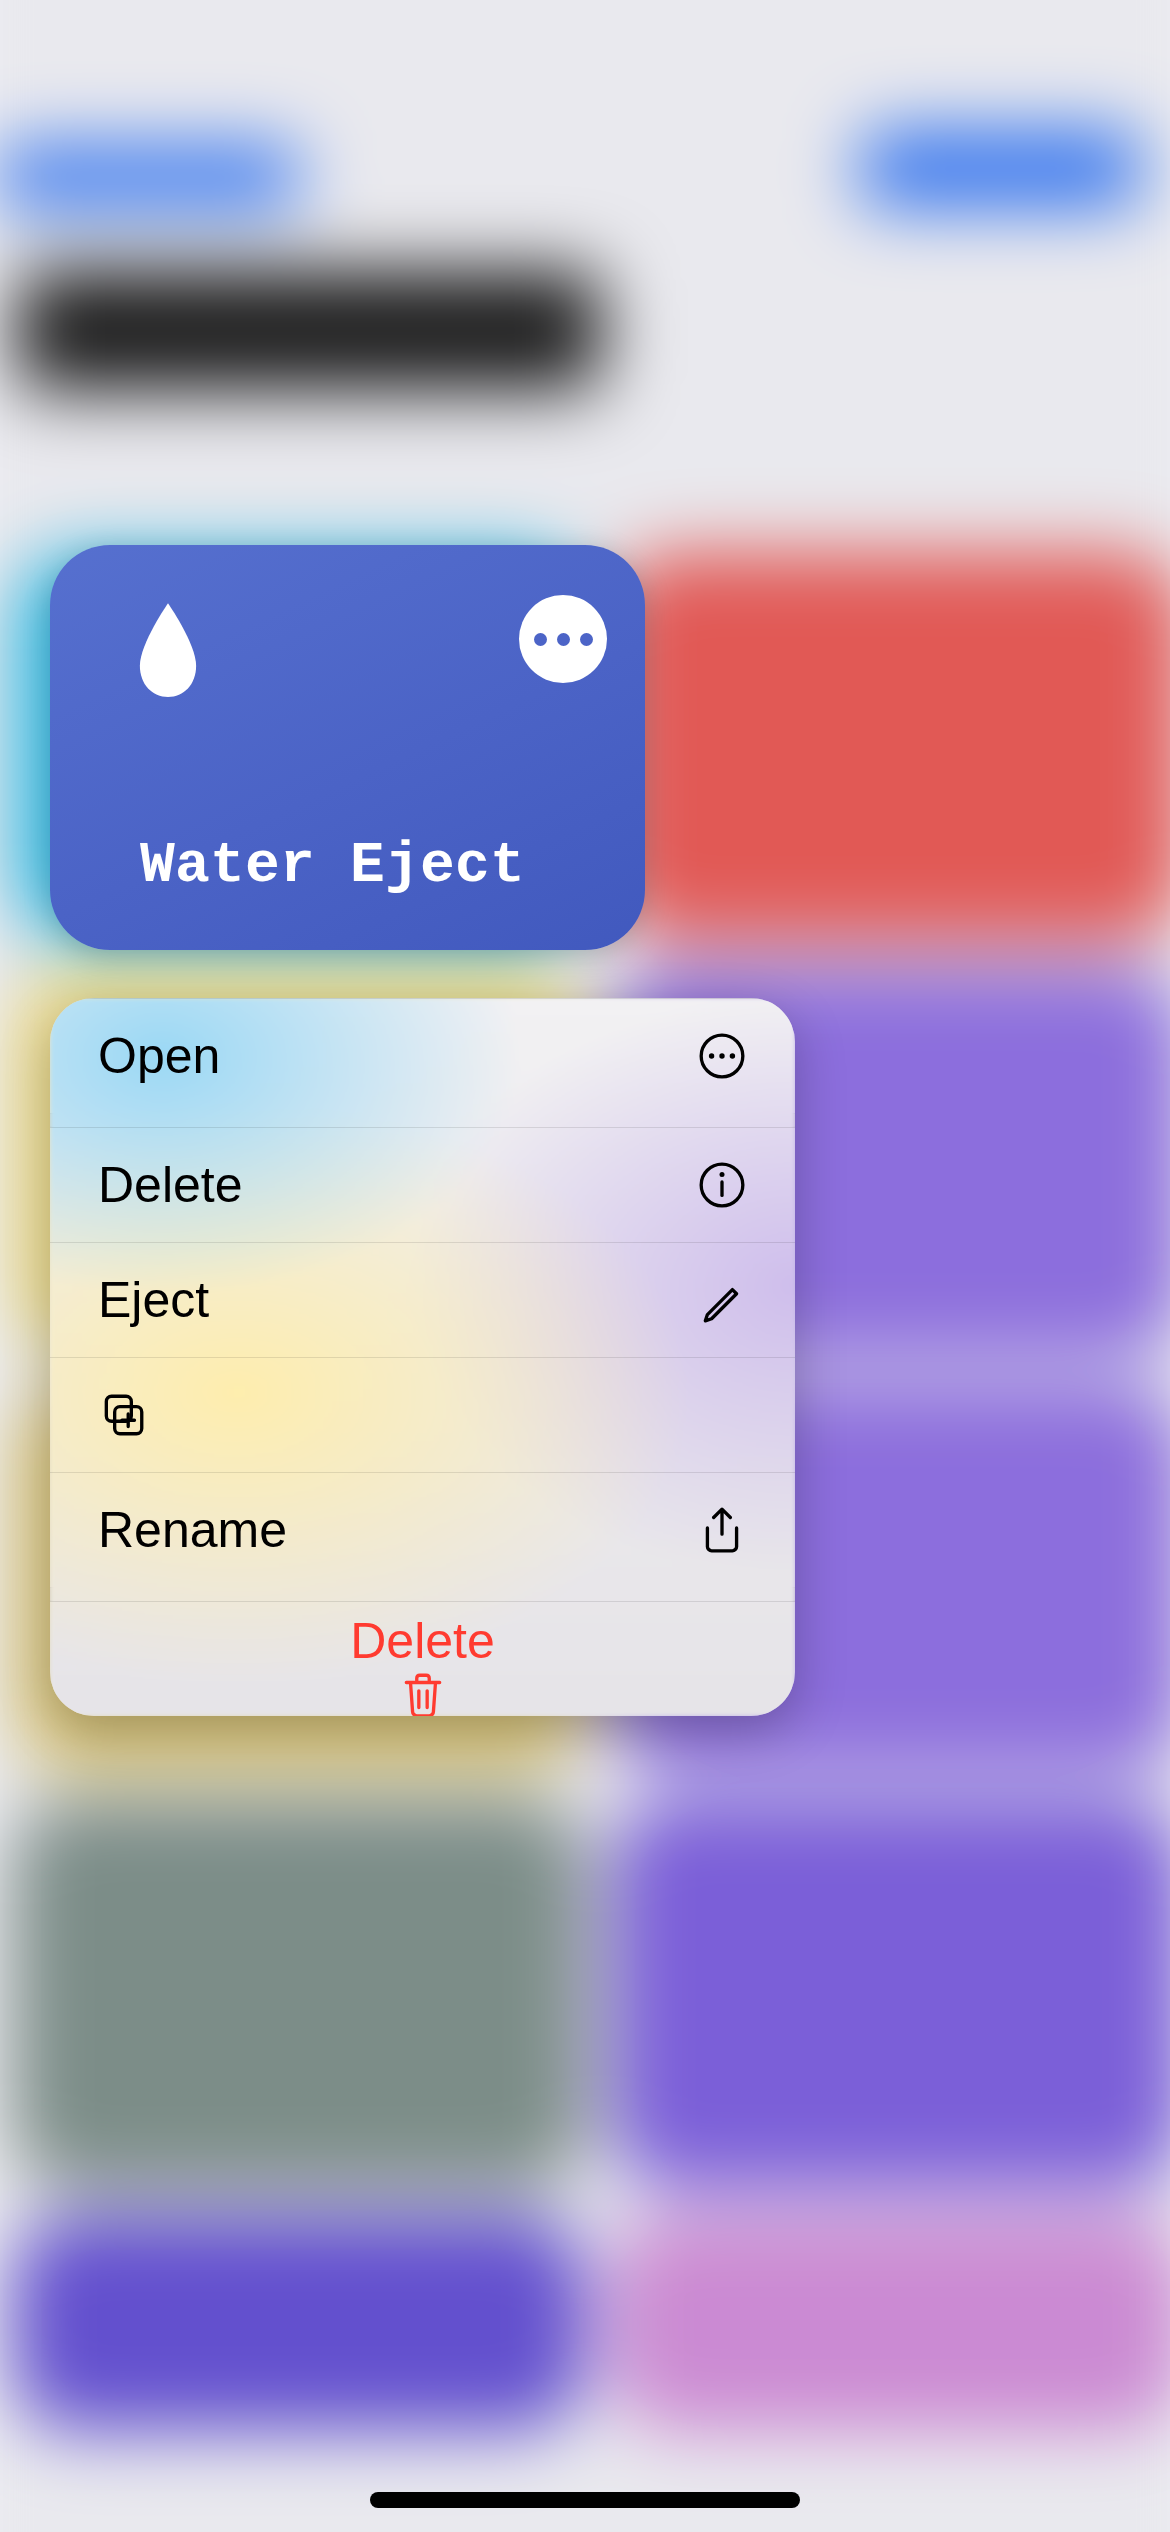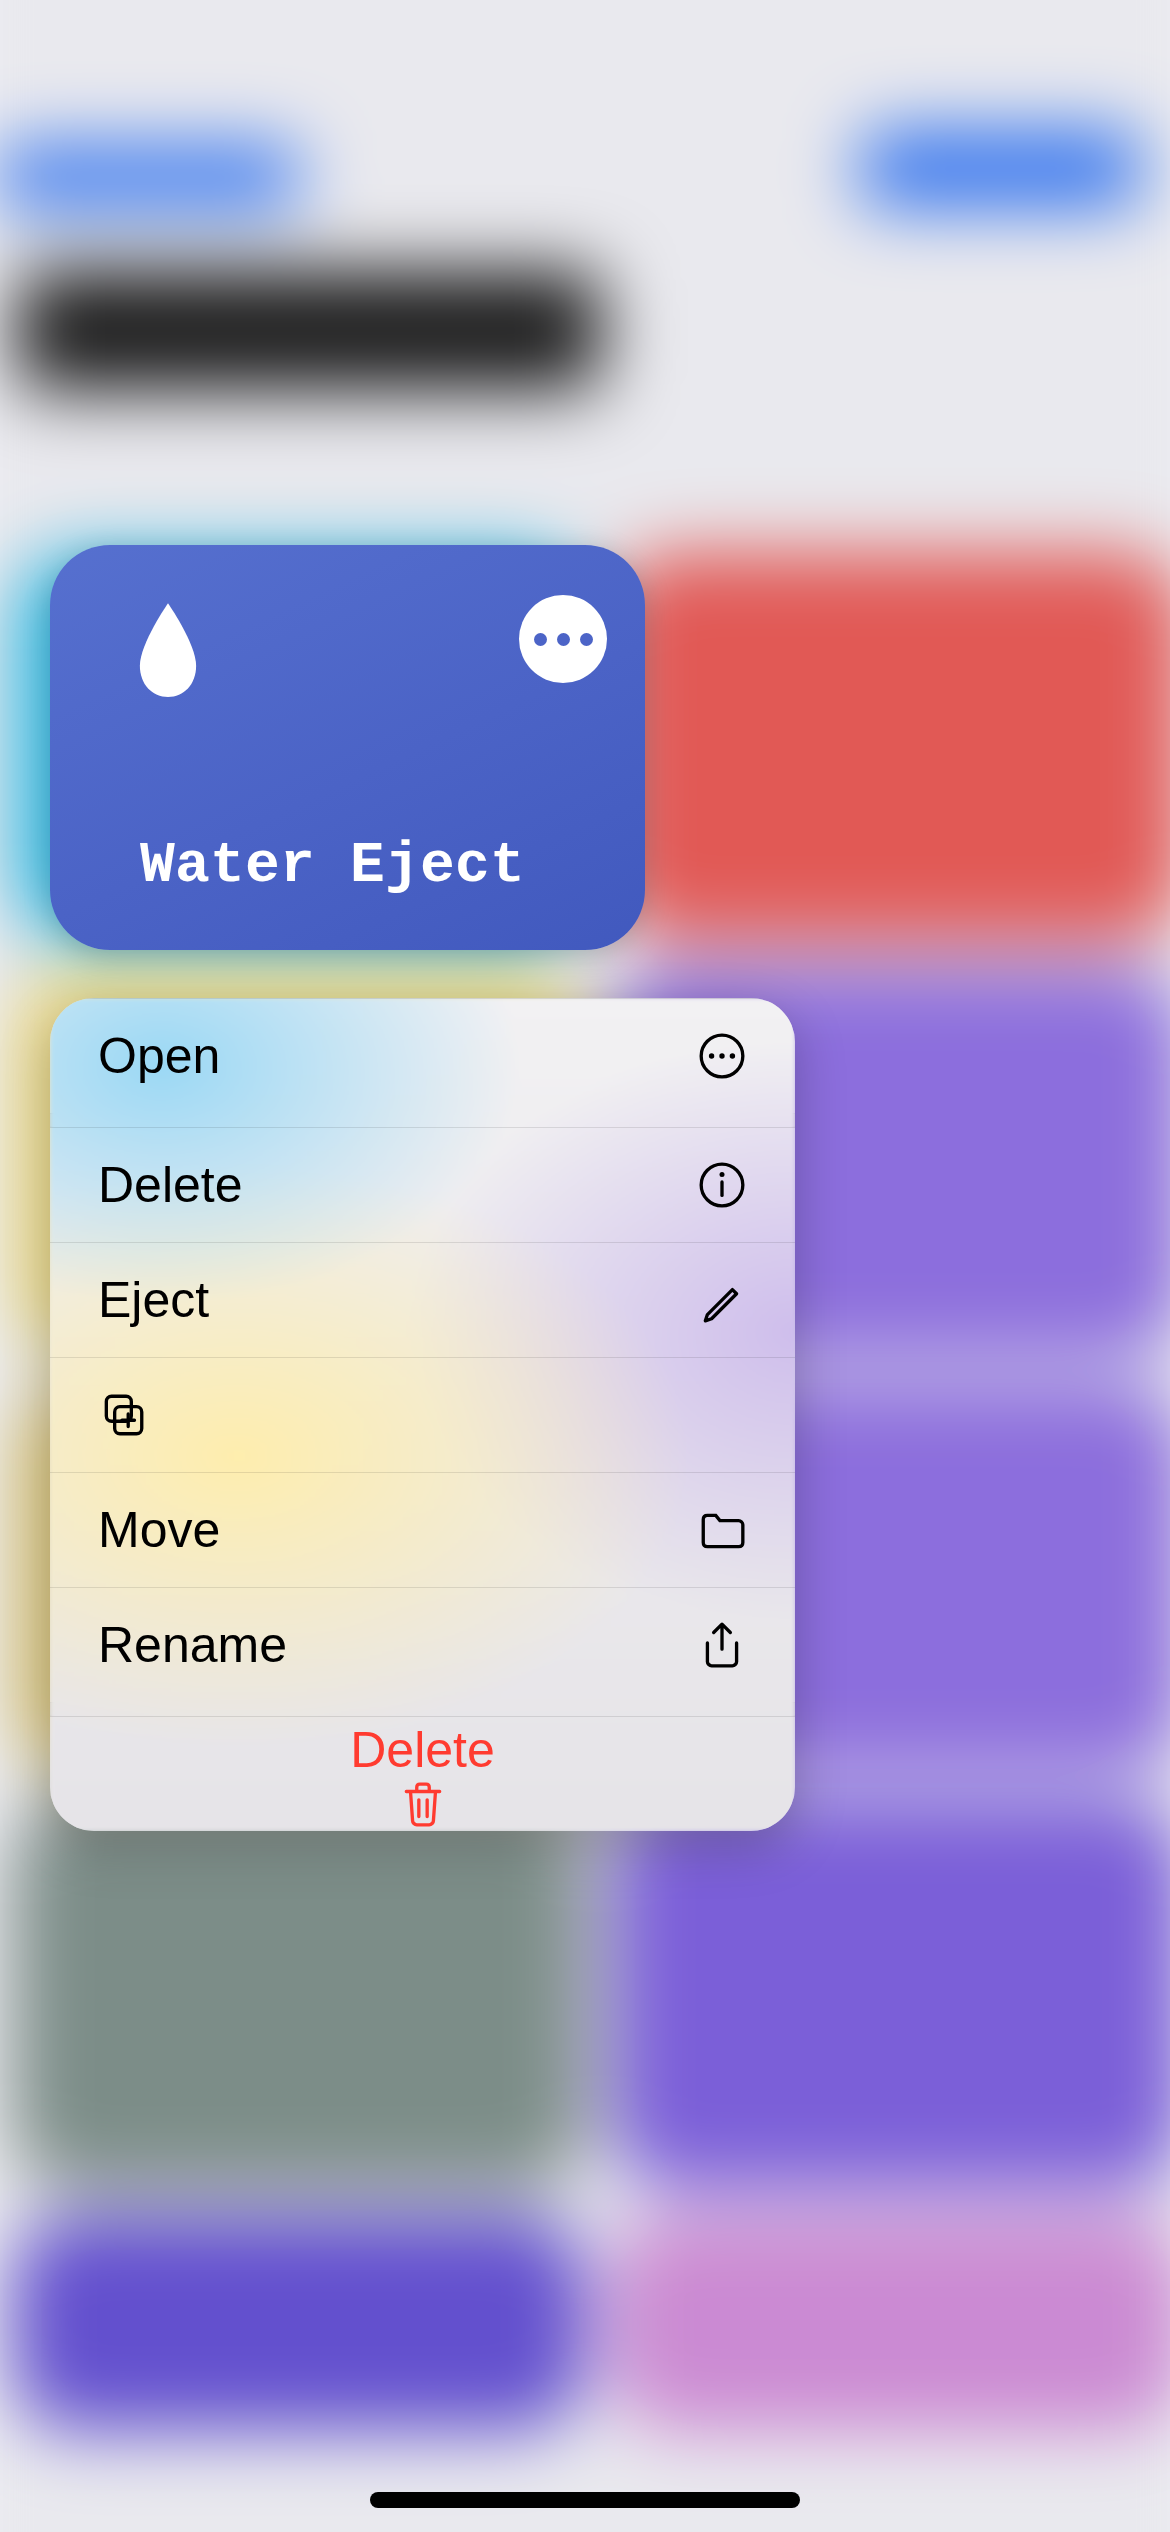--- a/index.html
+++ b/index.html
@@ -66,21 +66,21 @@
       radial-gradient(ellipse 600px 400px at 15% 8%, rgba(150,215,245,0.95) 0%, rgba(150,215,245,0) 60%),
       radial-gradient(ellipse 700px 450px at 25% 55%, rgba(255,238,170,0.95) 0%, rgba(255,238,170,0) 65%),
       radial-gradient(ellipse 600px 450px at 100% 40%, rgba(190,165,235,0.65) 0%, rgba(190,165,235,0) 65%),
       linear-gradient(#f2f1f3, #e6e4e8);
     filter: blur(2px);
     z-index: 0;
   }
   .menu .group { position: relative; z-index: 1; }
   .menu .item {
     display: flex; align-items: center; justify-content: space-between;
-    padding: 4px 48px;
+    padding: 10px 48px;
     height: 115px;
     font-size: 50px;
     color: #000;
     border-top: 1.5px solid rgba(0,0,0,0.10);
   }
   .menu .group:first-child .item { border-top: none; }
   .menu .item .icon { width: 50px; height: 50px; display:flex; align-items:center; justify-content:center; }
   .menu .item .icon svg { width: 100%; height: 100%; display:block; stroke:#000; }
   .menu .gap {
     height: 14px; background: rgba(120,120,128,0.18);
@@ -172,28 +172,20 @@
     <div class="item">
       <span class="icon">
         <svg viewBox="0 0 48 48" fill="none" stroke-width="3.2">
             <rect x="8" y="6" width="24" height="24" rx="5"></rect>
             <rect x="16" y="16" width="26" height="26" rx="5"></rect>
             <path d="M29 23 L29 35 M23 29 L35 29" stroke-linecap="round"></path>
           </svg>
       </span>
     </div>
     <div class="item">
-      <span>Move</span>
-      <span class="icon">
-        <svg viewBox="0 0 48 48" fill="none" stroke-width="3.2">
-            <path d="M6 14 C6 11 8 10 10 10 L18 10 L22 15 L40 15 C42 15 44 17 44 19 L44 36 C44 39 42 40 40 40 L10 40 C8 40 6 39 6 36 Z"></path>
-          </svg>
-      </span>
-    </div>
-    <div class="item">
       <span>Rename</span>
       <span class="icon">
         <svg viewBox="0 0 48 48" fill="none" stroke-width="3.2">
             <path d="M24 4 L24 28 M24 4 L16 12 M24 4 L32 12" stroke-linecap="round" stroke-linejoin="round"></path>
             <path d="M10 22 L10 40 C10 42 12 44 14 44 L34 44 C36 44 38 42 38 40 L38 22" stroke-linecap="round"></path>
           </svg>
       </span>
     </div>
   </div>
 

